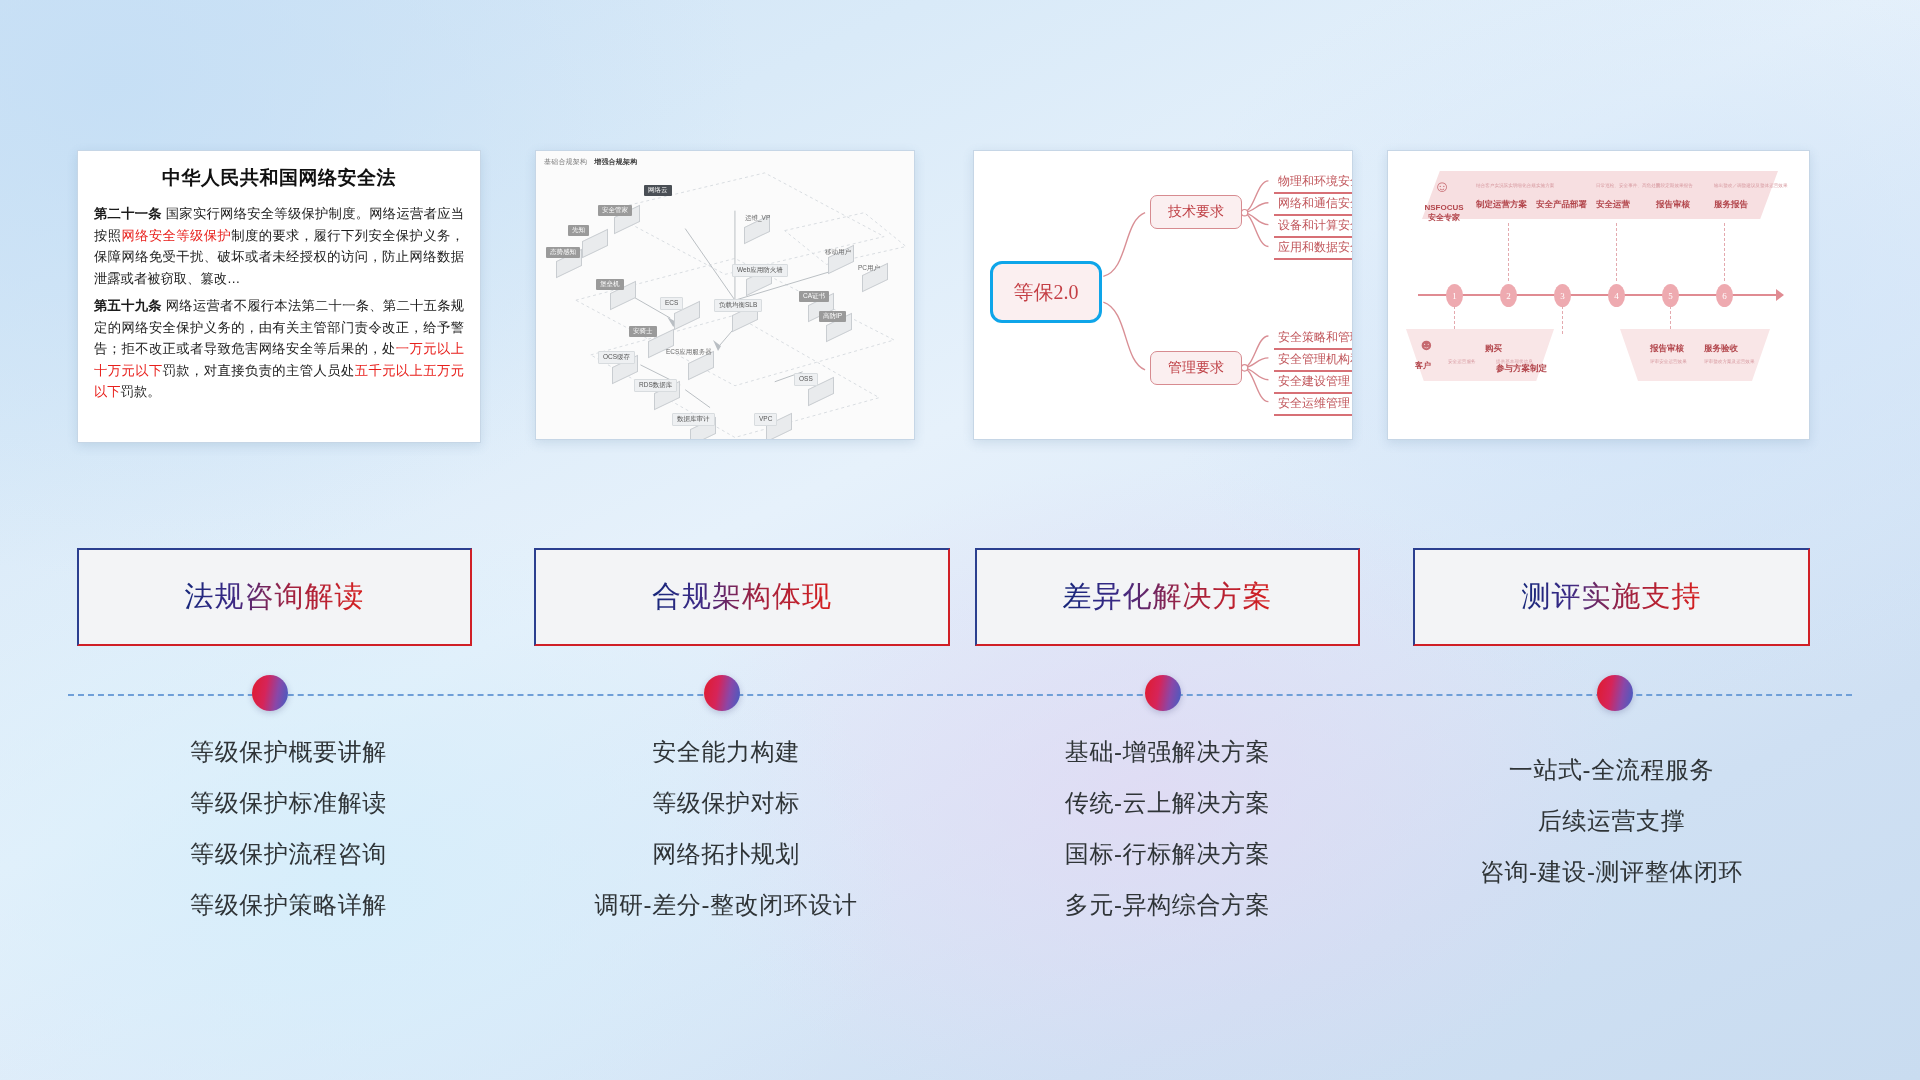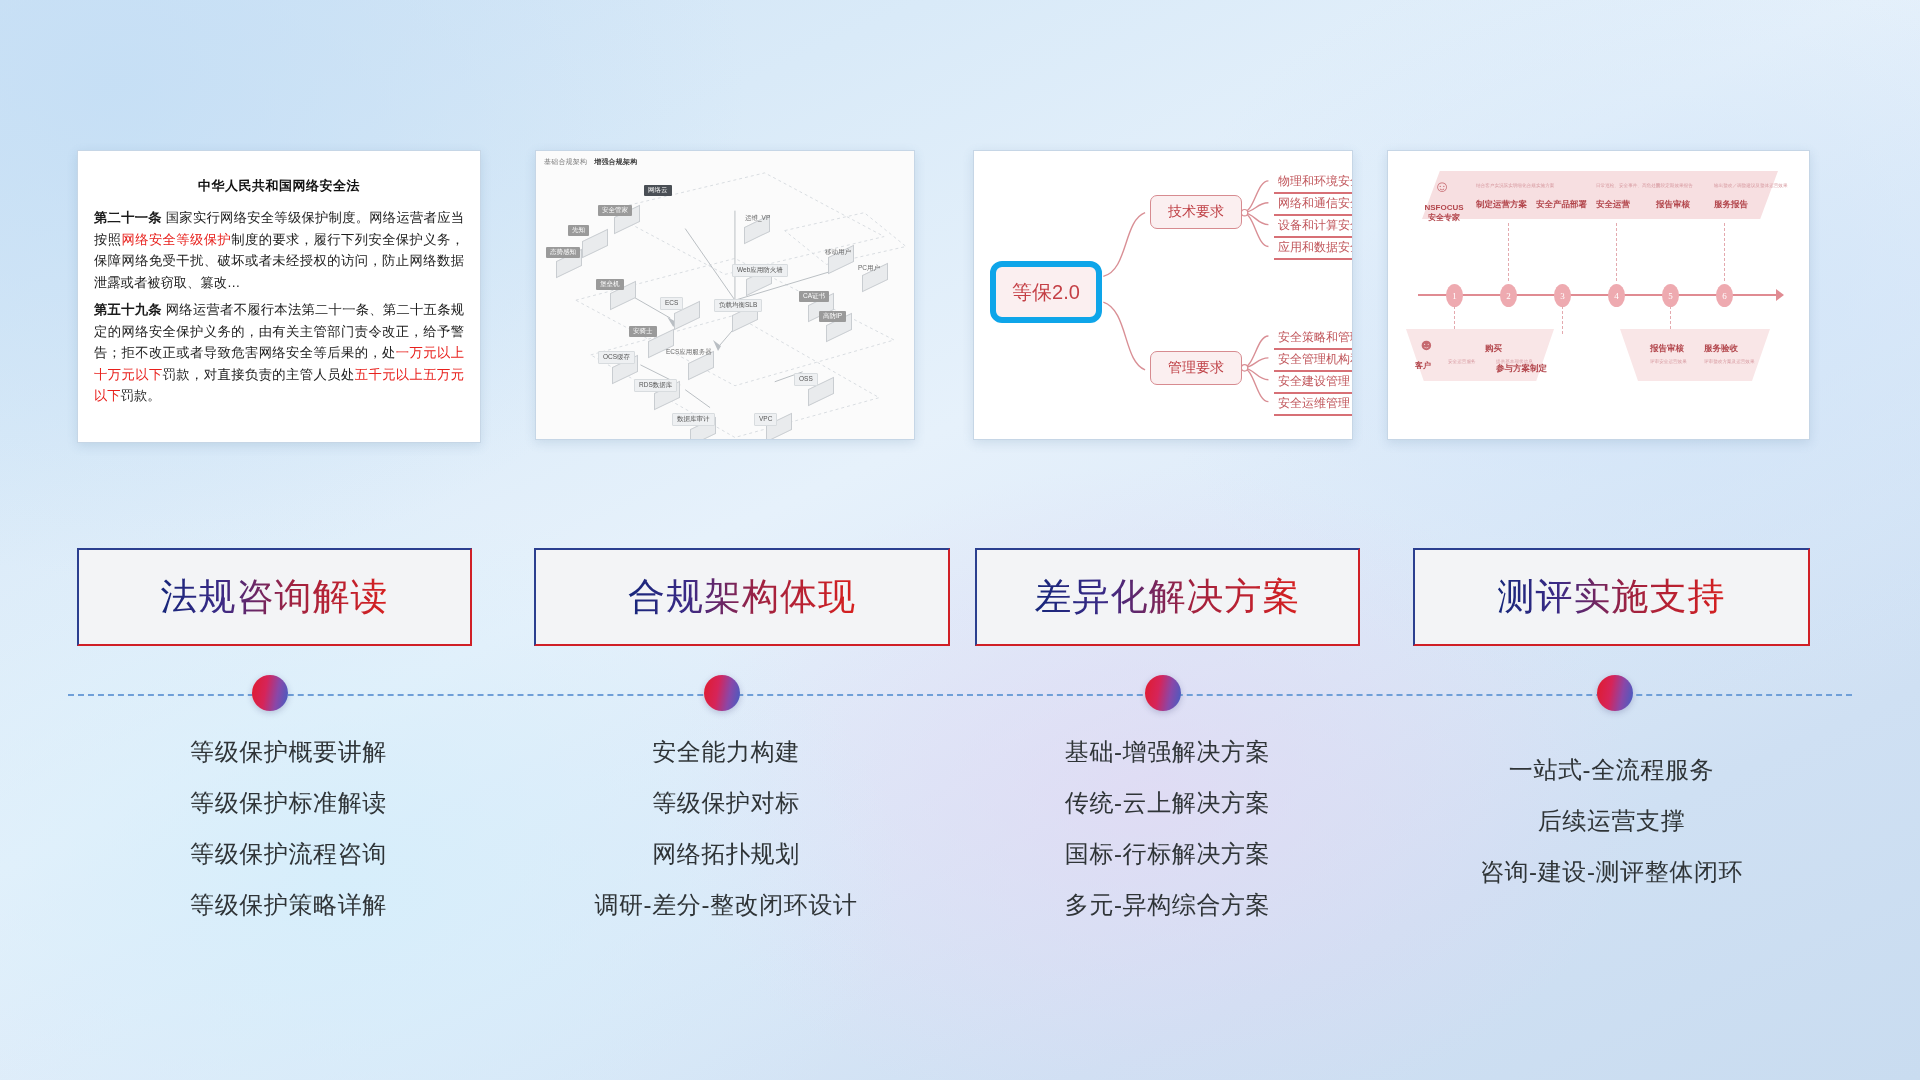--- a/index.html
+++ b/index.html
@@ -26,22 +26,22 @@
     overflow: hidden;
   }
   #card-law      { left: 77px;   width: 404px; height: 293px; }
   #card-arch     { left: 535px;  width: 380px; height: 290px; }
   #card-mindmap  { left = 0; left: 973px;  width: 380px; height: 290px; }
   #card-timeline { left: 1387px; width: 423px; height: 290px; }
 
   
   .law-inner { padding: 14px 16px 8px 16px; }
   .law-title {
-    text-align: center; font-weight: bold; font-size: 13px; color: #111;
-    letter-spacing: .5px; margin-bottom: 12px; margin-top: 12px;
+    text-align: center; font-weight: bold; font-size: 19px; color: #111;
+    letter-spacing: .5px; margin-bottom: 12px;
   }
   .law-p { font-size: 13.3px; line-height: 1.62; color: #1b1b1b; text-align: justify; }
   .law-p + .law-p { margin-top: 6px; }
   .law-art { font-weight: bold; }
   .law-red { color: #e8201c; }
 
   
   .arch-wrap { position: relative; width: 100%; height: 100%; background: #fbfbfb; }
   .arch-tabs { position: absolute; left: 8px; top: 6px; font-size: 7px; color: #7d7d7d; letter-spacing: .2px; }
   .arch-tabs span { margin-right: 7px; }
@@ -56,23 +56,23 @@
   .cube {
     position: absolute; width: 26px; height: 17px; background: #e9ebed;
     border: 1px solid #c9cdd1;
     transform: skewY(-26deg);
   }
 
   
   .mm { position: relative; width: 100%; height: 100%; background: #fff; }
   .mm-root {
     position: absolute; left: 16px; top: 110px; width: 112px; height: 62px;
-    border: 6px solid #0ea5e9; border-radius: 12px; background: #fbeff0;
+    border: 3px solid #0ea5e9; border-radius: 12px; background: #fbeff0;
     display: flex; align-items: center; justify-content: center;
-    color: #c43f45; font-size: 20px; font-family: Liberation Sans, sans-serif;
+    color: #c43f45; font-size: 20px; font-family: Liberation Serif, serif;
   }
   .mm-node {
     position: absolute; width: 92px; height: 34px;
     border: 1.6px solid #d78b90; border-radius: 7px; background: #fbeff0;
     display: flex; align-items: center; justify-content: center;
     color: #bf4146; font-size: 14px; font-family: "Liberation Serif", serif;
   }
   #mm-tech { left: 176px; top: 44px; }
   #mm-mgmt { left: 176px; top: 200px; }
   .mm-leaf {
@@ -117,21 +117,21 @@
   .head-box {
     position: absolute; top: 0; height: 98px;
     background: #f3f4f6;
     border-top: 2px solid #2b3f8f;
     border-left: 2px solid #2b3f8f;
     border-right: 2px solid #d01f26;
     border-bottom: 2px solid #d01f26;
     display: flex; align-items: center; justify-content: center;
   }
   .head-box .ht {
-    font-size: 37px; font-weight: 500; letter-spacing: 1px;
+    font-size: 29px; font-weight: 500; letter-spacing: 1px;
     background: linear-gradient(90deg, #16267a 0%, #3a2a86 26%, #a02240 58%, #d7201f 100%);
     -webkit-background-clip: text; background-clip: text;
     -webkit-text-fill-color: transparent; color: #b01f2e;
   }
   #head-1 { left: 77px;   width: 395px; }
   #head-2 { left: 534px;  width: 416px; }
   #head-3 { left: 975px;  width: 385px; }
   #head-4 { left: 1413px; width: 397px; }
 
   

